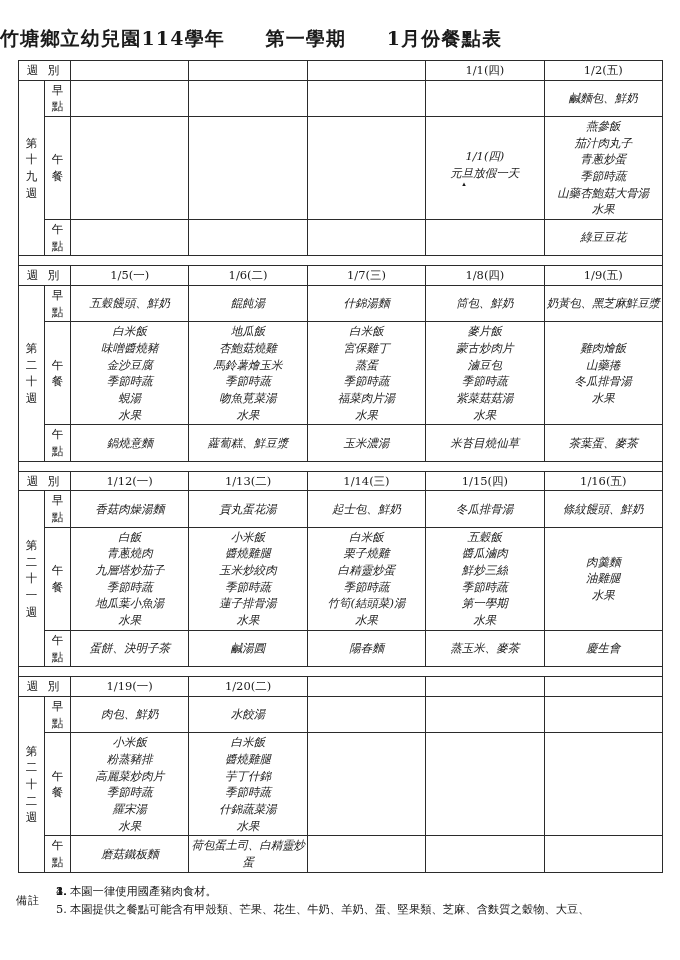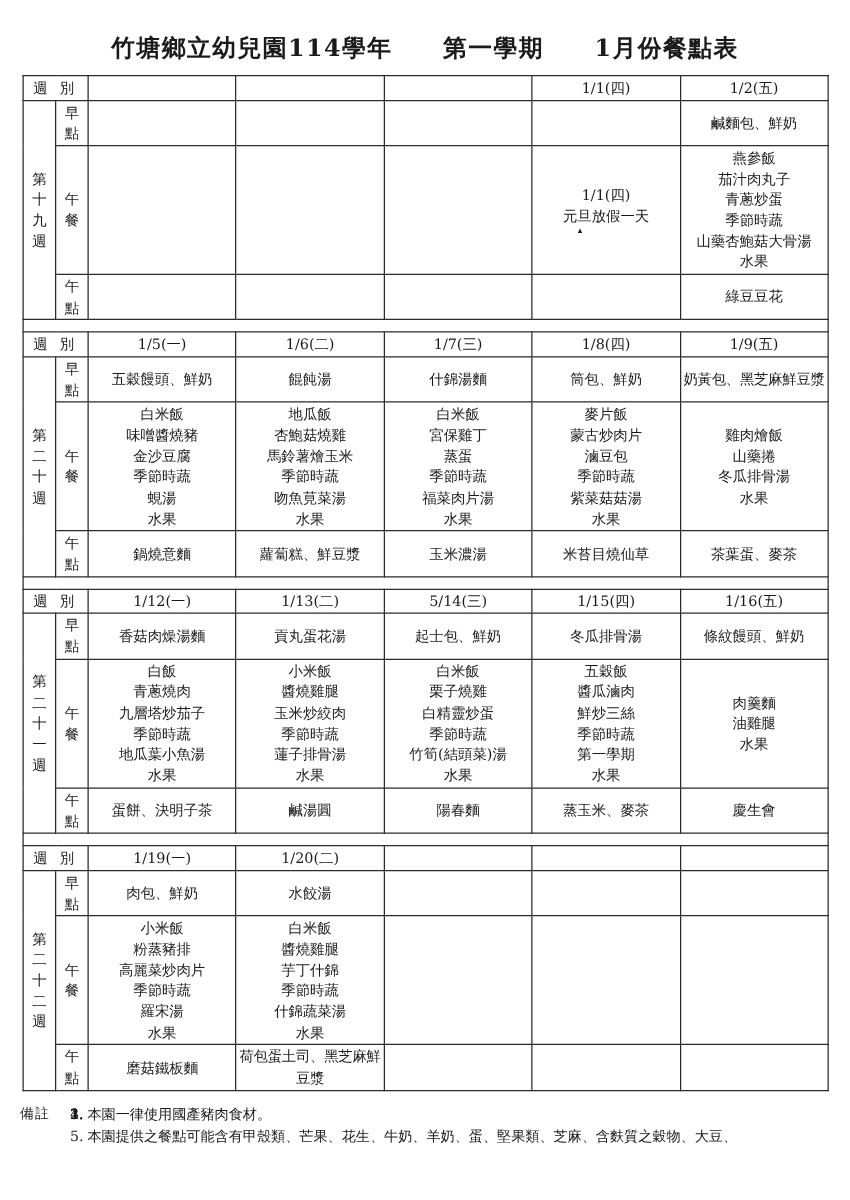--- a/index.html
+++ b/index.html
@@ -21,21 +21,20 @@
     height: 960px;
     box-sizing: border-box;
     padding: 0;
     position: relative;
   }
 
   
   .title-wrap {
     padding-top: 26px;
     padding-bottom: 8px;
-    text-align: center;
   }
   .doc-title {
     display: inline-block;
     font-size: 19px;
     font-weight: bold;
     letter-spacing: 1.2px;
     white-space: pre;
     font-family: "DejaVu Serif", "Liberation Serif", serif;
   }
 
@@ -88,20 +87,21 @@
     line-height: 1.15;
     padding: 2px 1px;
     word-break: break-all;
   }
   .snack-row td.dish,
   .snack-row td.meal-label {
     height: 17px;
   }
   td.dish {
     font-size: 11.5px;
+    font-style: italic;
   }
   td.lunch-cell {
     padding-top: 2px;
     padding-bottom: 2px;
   }
   .dish-list {
     display: block;
   }
   .dish-list span {
     display: block;
@@ -128,21 +128,21 @@
 
   
   .notes {
     margin: 10px 0 0 0;
     padding: 0 18px 0 56px;
     position: relative;
   }
   .notes-label {
     position: absolute;
     left: 16px;
-    top: 0;
+    top: 10px;
     font-size: 11px;
     letter-spacing: 1px;
   }
   .note-item {
     font-size: 11.3px;
     line-height: 1.62;
     white-space: pre-wrap;
     text-indent: 0;
     padding-left: 14px;
     position: relative;
@@ -307,21 +307,21 @@
             <td class="dish">米苔目燒仙草</td>
             <td class="dish">茶葉蛋、麥茶</td>
           </tr>
           <tr class="spacer-row">
             <td colspan="7"></td>
           </tr>
           <tr>
             <td colspan="2" class="weekhdr-label">週 別</td>
             <td class="date-cell">1/12(一)</td>
             <td class="date-cell">1/13(二)</td>
-            <td class="date-cell">5/14(三)</td>
+            <td class="date-cell">1/14(三)</td>
             <td class="date-cell">1/15(四)</td>
             <td class="date-cell">1/16(五)</td>
           </tr>
           <tr>
             <td rowspan="3" class="week-label">第二十一週</td>
             <td class="meal-label">早點</td>
             <td class="dish">香菇肉燥湯麵</td>
             <td class="dish">貢丸蛋花湯</td>
             <td class="dish">起士包、鮮奶</td>
             <td class="dish">冬瓜排骨湯</td>
@@ -433,21 +433,21 @@
             <td class="dish lunch-cell">
               <div class="dish-list"></div>
             </td>
             <td class="dish lunch-cell">
               <div class="dish-list"></div>
             </td>
           </tr>
           <tr class="snack-row">
             <td class="meal-label">午點</td>
             <td class="dish">磨菇鐵板麵</td>
-            <td class="dish tiny">荷包蛋土司、黑芝麻鮮豆漿</td>
+            <td class="dish tiny">荷包蛋土司、白精靈炒蛋</td>
             <td class="dish"></td>
             <td class="dish"></td>
             <td class="dish"></td>
           </tr>
         </tbody>
     </table>
   </div>
 
   <div class="notes">
     <div class="notes-label">備註</div>

